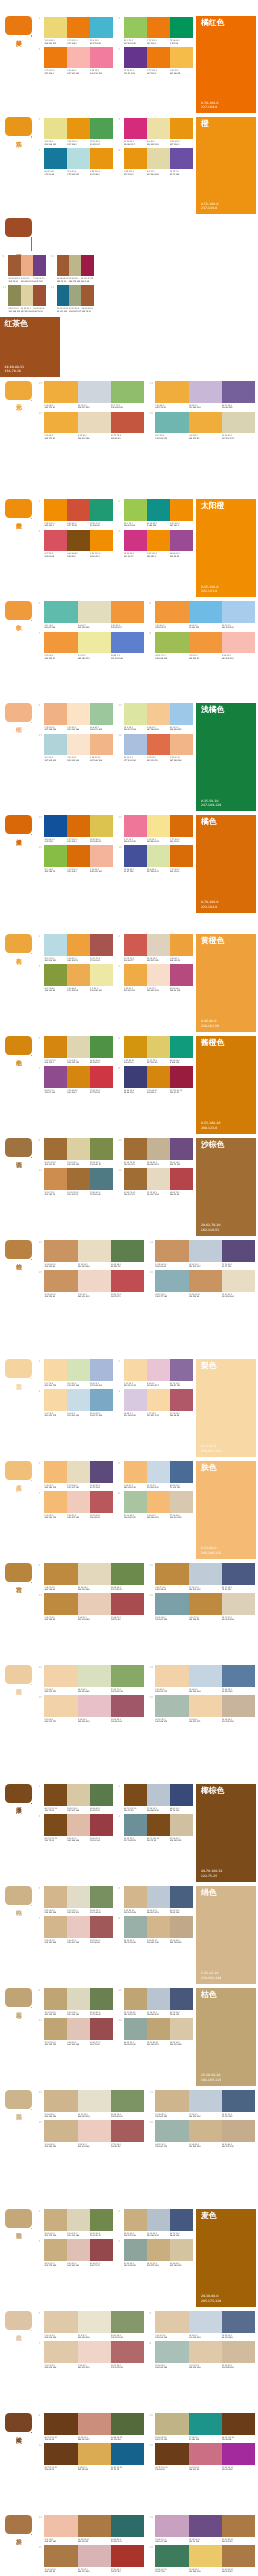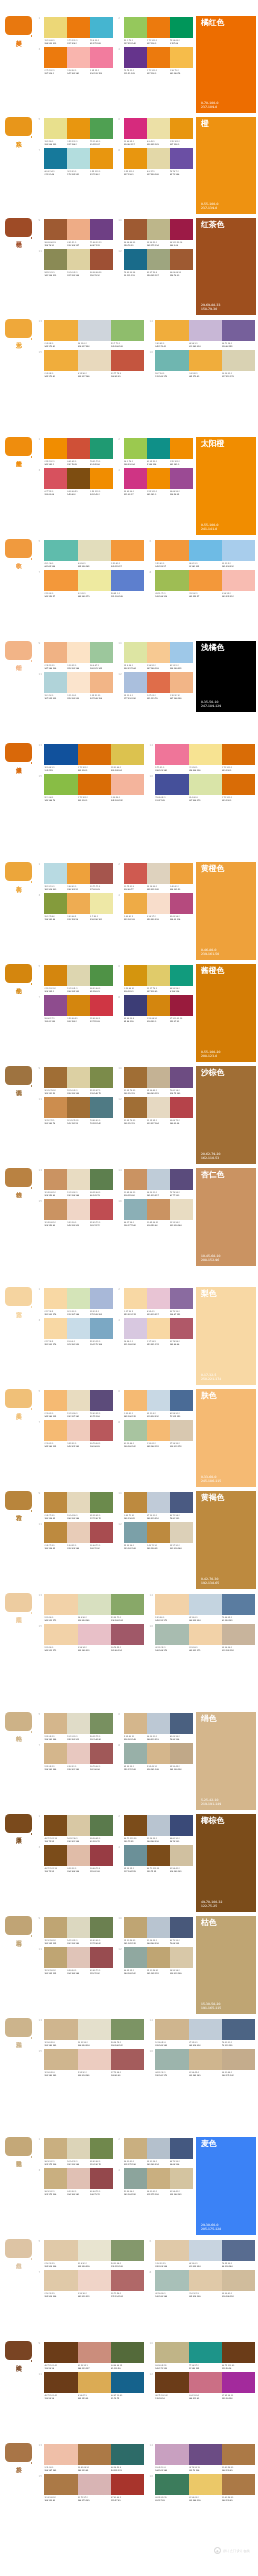--- a/index.html
+++ b/index.html
@@ -351,21 +351,21 @@
             </div>
           </div>
           <div class="namecard" style="background: rgb(238, 146, 17); height: 97px;">
             <div class="cname">橙</div>
             <div class="cvals">
               <div>0-55-100-0</div>
               <div>237-139-0</div>
             </div>
           </div>
         </div>
-        <div class="group" style="min-height: 101px;">
+        <div class="group" style="min-height: 101px; flex-direction: column;">
           <div class="leftcol">
             <div class="chip" style="background: rgb(158, 75, 38);"></div>
             <div class="moodwrap">
               <div class="mood" style="color: rgb(158, 75, 38);">平稳</div>
             </div>
             <div class="vrule" style="background: rgb(158, 75, 38);"></div>
           </div>
           <div class="palettes">
             <div class="prow">
               <div class="pnum">9</div>
@@ -862,21 +862,21 @@
                   <div class="cline cmyk">0-67-61-0</div>
                   <div class="cline rgb">221-113-78</div>
                 </div>
                 <div class="cbox">
                   <div class="cline cmyk">0-35-50-10</div>
                   <div class="cline rgb">247-189-129</div>
                 </div>
               </div>
             </div>
           </div>
-          <div class="namecard" style="background: #000000; height: 71px; justify-content: space-between;">
+          <div class="namecard" style="background: #15803d; height: 108px; justify-content: space-between;">
             <div class="cname">浅橘色</div>
             <div class="cvals">
               <div>0-35-50-10</div>
               <div>247-189-129</div>
             </div>
           </div>
         </div>
         <div class="group" style="min-height: 102px;">
           <div class="leftcol">
             <div class="chip" style="background: rgb(217, 104, 9);"></div>
@@ -966,20 +966,27 @@
                 </div>
                 <div class="cbox">
                   <div class="cline cmyk">15-4-46-4</div>
                   <div class="cline rgb">227-228-172</div>
                 </div>
                 <div class="cbox">
                   <div class="cline cmyk">0-70-100-0</div>
                   <div class="cline rgb">223-104-0</div>
                 </div>
               </div>
+            </div>
+          </div>
+          <div class="namecard" style="background: rgb(217, 108, 6); height: 98px;">
+            <div class="cname">橘色</div>
+            <div class="cvals">
+              <div>0-70-100-0</div>
+              <div>223-104-0</div>
             </div>
           </div>
         </div>
       </div>
       <div class="sectiongap"></div>
       <div class="section">
         <div class="group" style="min-height: 102px;">
           <div class="leftcol">
             <div class="chip" style="background: rgb(236, 166, 59);"></div>
             <div class="moodwrap">
@@ -1388,27 +1395,20 @@
                   <div class="cline cmyk">10-45-68-10</div>
                   <div class="cline rgb">208-152-96</div>
                 </div>
                 <div class="cbox">
                   <div class="cline cmyk">11-13-26-0</div>
                   <div class="cline rgb">230-218-194</div>
                 </div>
               </div>
             </div>
           </div>
-          <div class="namecard" style="background: rgb(202, 147, 98); height: 98px;">
-            <div class="cname">杏仁色</div>
-            <div class="cvals">
-              <div>10-45-68-10</div>
-              <div>208-152-96</div>
-            </div>
-          </div>
         </div>
       </div>
       <div class="sectiongap"></div>
       <div class="section">
         <div class="group" style="min-height: 102px;">
           <div class="leftcol">
             <div class="chip" style="background: rgb(245, 212, 160);"></div>
             <div class="moodwrap">
               <div class="mood" style="color: rgb(245, 212, 160);">宽容</div>
             </div>
@@ -1709,27 +1709,20 @@
                   <div class="cline cmyk">0-42-70-30</div>
                   <div class="cline rgb">192-138-65</div>
                 </div>
                 <div class="cbox">
                   <div class="cline cmyk">15-17-30-0</div>
                   <div class="cline rgb">220-208-184</div>
                 </div>
               </div>
             </div>
           </div>
-          <div class="namecard" style="background: rgb(189, 138, 63); height: 98px;">
-            <div class="cname">黄褐色</div>
-            <div class="cvals">
-              <div>0-42-70-30</div>
-              <div>192-138-65</div>
-            </div>
-          </div>
         </div>
         <div class="group" style="min-height: 102px;">
           <div class="leftcol">
             <div class="chip" style="background: rgb(237, 204, 160);"></div>
             <div class="moodwrap">
               <div class="mood" style="color: rgb(237, 204, 160);">柔顺</div>
             </div>
             <div class="vrule" style="background: rgb(237, 204, 160);"></div>
           </div>
           <div class="palettes">
@@ -1821,20 +1814,126 @@
                 </div>
               </div>
             </div>
           </div>
         </div>
       </div>
       <div class="sectiongap"></div>
       <div class="section">
         <div class="group" style="min-height: 102px;">
           <div class="leftcol">
+            <div class="chip" style="background: rgb(122, 74, 28);"></div>
+            <div class="moodwrap">
+              <div class="mood" style="color: rgb(122, 74, 28);">浓厚</div>
+            </div>
+            <div class="vrule" style="background: rgb(122, 74, 28);"></div>
+          </div>
+          <div class="palettes">
+            <div class="prow">
+              <div class="pnum">1</div>
+              <div class="swatches">
+                <div class="sw" style="background: rgb(123, 76, 26);"></div>
+                <div class="sw" style="background: rgb(216, 200, 164);"></div>
+                <div class="sw" style="background: rgb(90, 122, 76);"></div>
+              </div>
+              <div class="codes">
+                <div class="cbox">
+                  <div class="cline cmyk">49-70-100-32</div>
+                  <div class="cline rgb">122-75-25</div>
+                </div>
+                <div class="cbox">
+                  <div class="cline cmyk">18-20-38-0</div>
+                  <div class="cline rgb">216-200-164</div>
+                </div>
+                <div class="cbox">
+                  <div class="cline cmyk">68-38-85-0</div>
+                  <div class="cline rgb">90-122-76</div>
+                </div>
+              </div>
+            </div>
+            <div class="prow">
+              <div class="pnum">2</div>
+              <div class="swatches">
+                <div class="sw" style="background: rgb(123, 76, 26);"></div>
+                <div class="sw" style="background: rgb(184, 196, 208);"></div>
+                <div class="sw" style="background: rgb(58, 74, 120);"></div>
+              </div>
+              <div class="codes">
+                <div class="cbox">
+                  <div class="cline cmyk">49-70-100-32</div>
+                  <div class="cline rgb">122-75-25</div>
+                </div>
+                <div class="cbox">
+                  <div class="cline cmyk">30-18-12-0</div>
+                  <div class="cline rgb">184-196-208</div>
+                </div>
+                <div class="cbox">
+                  <div class="cline cmyk">88-80-30-0</div>
+                  <div class="cline rgb">58-74-120</div>
+                </div>
+              </div>
+            </div>
+            <div class="prow">
+              <div class="pnum">3</div>
+              <div class="swatches">
+                <div class="sw" style="background: rgb(123, 76, 26);"></div>
+                <div class="sw" style="background: rgb(224, 188, 168);"></div>
+                <div class="sw" style="background: rgb(152, 60, 68);"></div>
+              </div>
+              <div class="codes">
+                <div class="cbox">
+                  <div class="cline cmyk">49-70-100-32</div>
+                  <div class="cline rgb">122-75-25</div>
+                </div>
+                <div class="cbox">
+                  <div class="cline cmyk">8-32-32-0</div>
+                  <div class="cline rgb">224-188-168</div>
+                </div>
+                <div class="cbox">
+                  <div class="cline cmyk">38-88-72-2</div>
+                  <div class="cline rgb">152-60-68</div>
+                </div>
+              </div>
+            </div>
+            <div class="prow">
+              <div class="pnum">4</div>
+              <div class="swatches">
+                <div class="sw" style="background: rgb(107, 144, 152);"></div>
+                <div class="sw" style="background: rgb(123, 76, 26);"></div>
+                <div class="sw" style="background: rgb(208, 192, 160);"></div>
+              </div>
+              <div class="codes">
+                <div class="cbox">
+                  <div class="cline cmyk">65-32-35-0</div>
+                  <div class="cline rgb">107-144-152</div>
+                </div>
+                <div class="cbox">
+                  <div class="cline cmyk">49-70-100-32</div>
+                  <div class="cline rgb">122-75-25</div>
+                </div>
+                <div class="cbox">
+                  <div class="cline cmyk">20-24-40-0</div>
+                  <div class="cline rgb">208-192-160</div>
+                </div>
+              </div>
+            </div>
+          </div>
+          <div class="namecard" style="background: rgb(123, 76, 26); height: 98px;">
+            <div class="cname">椰棕色</div>
+            <div class="cvals">
+              <div>49-70-100-32</div>
+              <div>122-75-25</div>
+            </div>
+          </div>
+        </div>
+        <div class="group" style="min-height: 102px;">
+          <div class="leftcol">
             <div class="chip" style="background: rgb(205, 178, 135);"></div>
             <div class="moodwrap">
               <div class="mood" style="color: rgb(205, 178, 135);">纯朴</div>
             </div>
             <div class="vrule" style="background: rgb(205, 178, 135);"></div>
           </div>
           <div class="palettes">
             <div class="prow">
               <div class="pnum">5</div>
               <div class="swatches">
@@ -1922,126 +2021,20 @@
                   <div class="cline rgb">192-168-136</div>
                 </div>
               </div>
             </div>
           </div>
           <div class="namecard" style="background: rgb(212, 182, 140); height: 98px;">
             <div class="cname">绢色</div>
             <div class="cvals">
               <div>5-25-42-10</div>
               <div>219-191-149</div>
-            </div>
-          </div>
-        </div>
-        <div class="group" style="min-height: 102px;">
-          <div class="leftcol">
-            <div class="chip" style="background: rgb(122, 74, 28);"></div>
-            <div class="moodwrap">
-              <div class="mood" style="color: rgb(122, 74, 28);">浓厚</div>
-            </div>
-            <div class="vrule" style="background: rgb(122, 74, 28);"></div>
-          </div>
-          <div class="palettes">
-            <div class="prow">
-              <div class="pnum">1</div>
-              <div class="swatches">
-                <div class="sw" style="background: rgb(123, 76, 26);"></div>
-                <div class="sw" style="background: rgb(216, 200, 164);"></div>
-                <div class="sw" style="background: rgb(90, 122, 76);"></div>
-              </div>
-              <div class="codes">
-                <div class="cbox">
-                  <div class="cline cmyk">49-70-100-32</div>
-                  <div class="cline rgb">122-75-25</div>
-                </div>
-                <div class="cbox">
-                  <div class="cline cmyk">18-20-38-0</div>
-                  <div class="cline rgb">216-200-164</div>
-                </div>
-                <div class="cbox">
-                  <div class="cline cmyk">68-38-85-0</div>
-                  <div class="cline rgb">90-122-76</div>
-                </div>
-              </div>
-            </div>
-            <div class="prow">
-              <div class="pnum">2</div>
-              <div class="swatches">
-                <div class="sw" style="background: rgb(123, 76, 26);"></div>
-                <div class="sw" style="background: rgb(184, 196, 208);"></div>
-                <div class="sw" style="background: rgb(58, 74, 120);"></div>
-              </div>
-              <div class="codes">
-                <div class="cbox">
-                  <div class="cline cmyk">49-70-100-32</div>
-                  <div class="cline rgb">122-75-25</div>
-                </div>
-                <div class="cbox">
-                  <div class="cline cmyk">30-18-12-0</div>
-                  <div class="cline rgb">184-196-208</div>
-                </div>
-                <div class="cbox">
-                  <div class="cline cmyk">88-80-30-0</div>
-                  <div class="cline rgb">58-74-120</div>
-                </div>
-              </div>
-            </div>
-            <div class="prow">
-              <div class="pnum">3</div>
-              <div class="swatches">
-                <div class="sw" style="background: rgb(123, 76, 26);"></div>
-                <div class="sw" style="background: rgb(224, 188, 168);"></div>
-                <div class="sw" style="background: rgb(152, 60, 68);"></div>
-              </div>
-              <div class="codes">
-                <div class="cbox">
-                  <div class="cline cmyk">49-70-100-32</div>
-                  <div class="cline rgb">122-75-25</div>
-                </div>
-                <div class="cbox">
-                  <div class="cline cmyk">8-32-32-0</div>
-                  <div class="cline rgb">224-188-168</div>
-                </div>
-                <div class="cbox">
-                  <div class="cline cmyk">38-88-72-2</div>
-                  <div class="cline rgb">152-60-68</div>
-                </div>
-              </div>
-            </div>
-            <div class="prow">
-              <div class="pnum">4</div>
-              <div class="swatches">
-                <div class="sw" style="background: rgb(107, 144, 152);"></div>
-                <div class="sw" style="background: rgb(123, 76, 26);"></div>
-                <div class="sw" style="background: rgb(208, 192, 160);"></div>
-              </div>
-              <div class="codes">
-                <div class="cbox">
-                  <div class="cline cmyk">65-32-35-0</div>
-                  <div class="cline rgb">107-144-152</div>
-                </div>
-                <div class="cbox">
-                  <div class="cline cmyk">49-70-100-32</div>
-                  <div class="cline rgb">122-75-25</div>
-                </div>
-                <div class="cbox">
-                  <div class="cline cmyk">20-24-40-0</div>
-                  <div class="cline rgb">208-192-160</div>
-                </div>
-              </div>
-            </div>
-          </div>
-          <div class="namecard" style="background: rgb(123, 76, 26); height: 98px;">
-            <div class="cname">椰棕色</div>
-            <div class="cvals">
-              <div>49-70-100-32</div>
-              <div>122-75-25</div>
             </div>
           </div>
         </div>
         <div class="group" style="min-height: 102px;">
           <div class="leftcol">
             <div class="chip" style="background: rgb(192, 164, 117);"></div>
             <div class="moodwrap">
               <div class="mood" style="color: rgb(192, 164, 117);">沉着</div>
             </div>
             <div class="vrule" style="background: rgb(192, 164, 117);"></div>
@@ -2337,21 +2330,21 @@
                   <div class="cline cmyk">29-30-60-0</div>
                   <div class="cline rgb">205-175-128</div>
                 </div>
                 <div class="cbox">
                   <div class="cline cmyk">20-24-40-0</div>
                   <div class="cline rgb">212-196-160</div>
                 </div>
               </div>
             </div>
           </div>
-          <div class="namecard" style="background: #3b82f6; height: 98px;">
+          <div class="namecard" style="background: #a16207; height: 98px;">
             <div class="cname">麦色</div>
             <div class="cvals">
               <div>29-30-60-0</div>
               <div>205-175-128</div>
             </div>
           </div>
         </div>
         <div class="group" style="min-height: 102px;">
           <div class="leftcol">
             <div class="chip" style="background: rgb(221, 196, 164);"></div>

